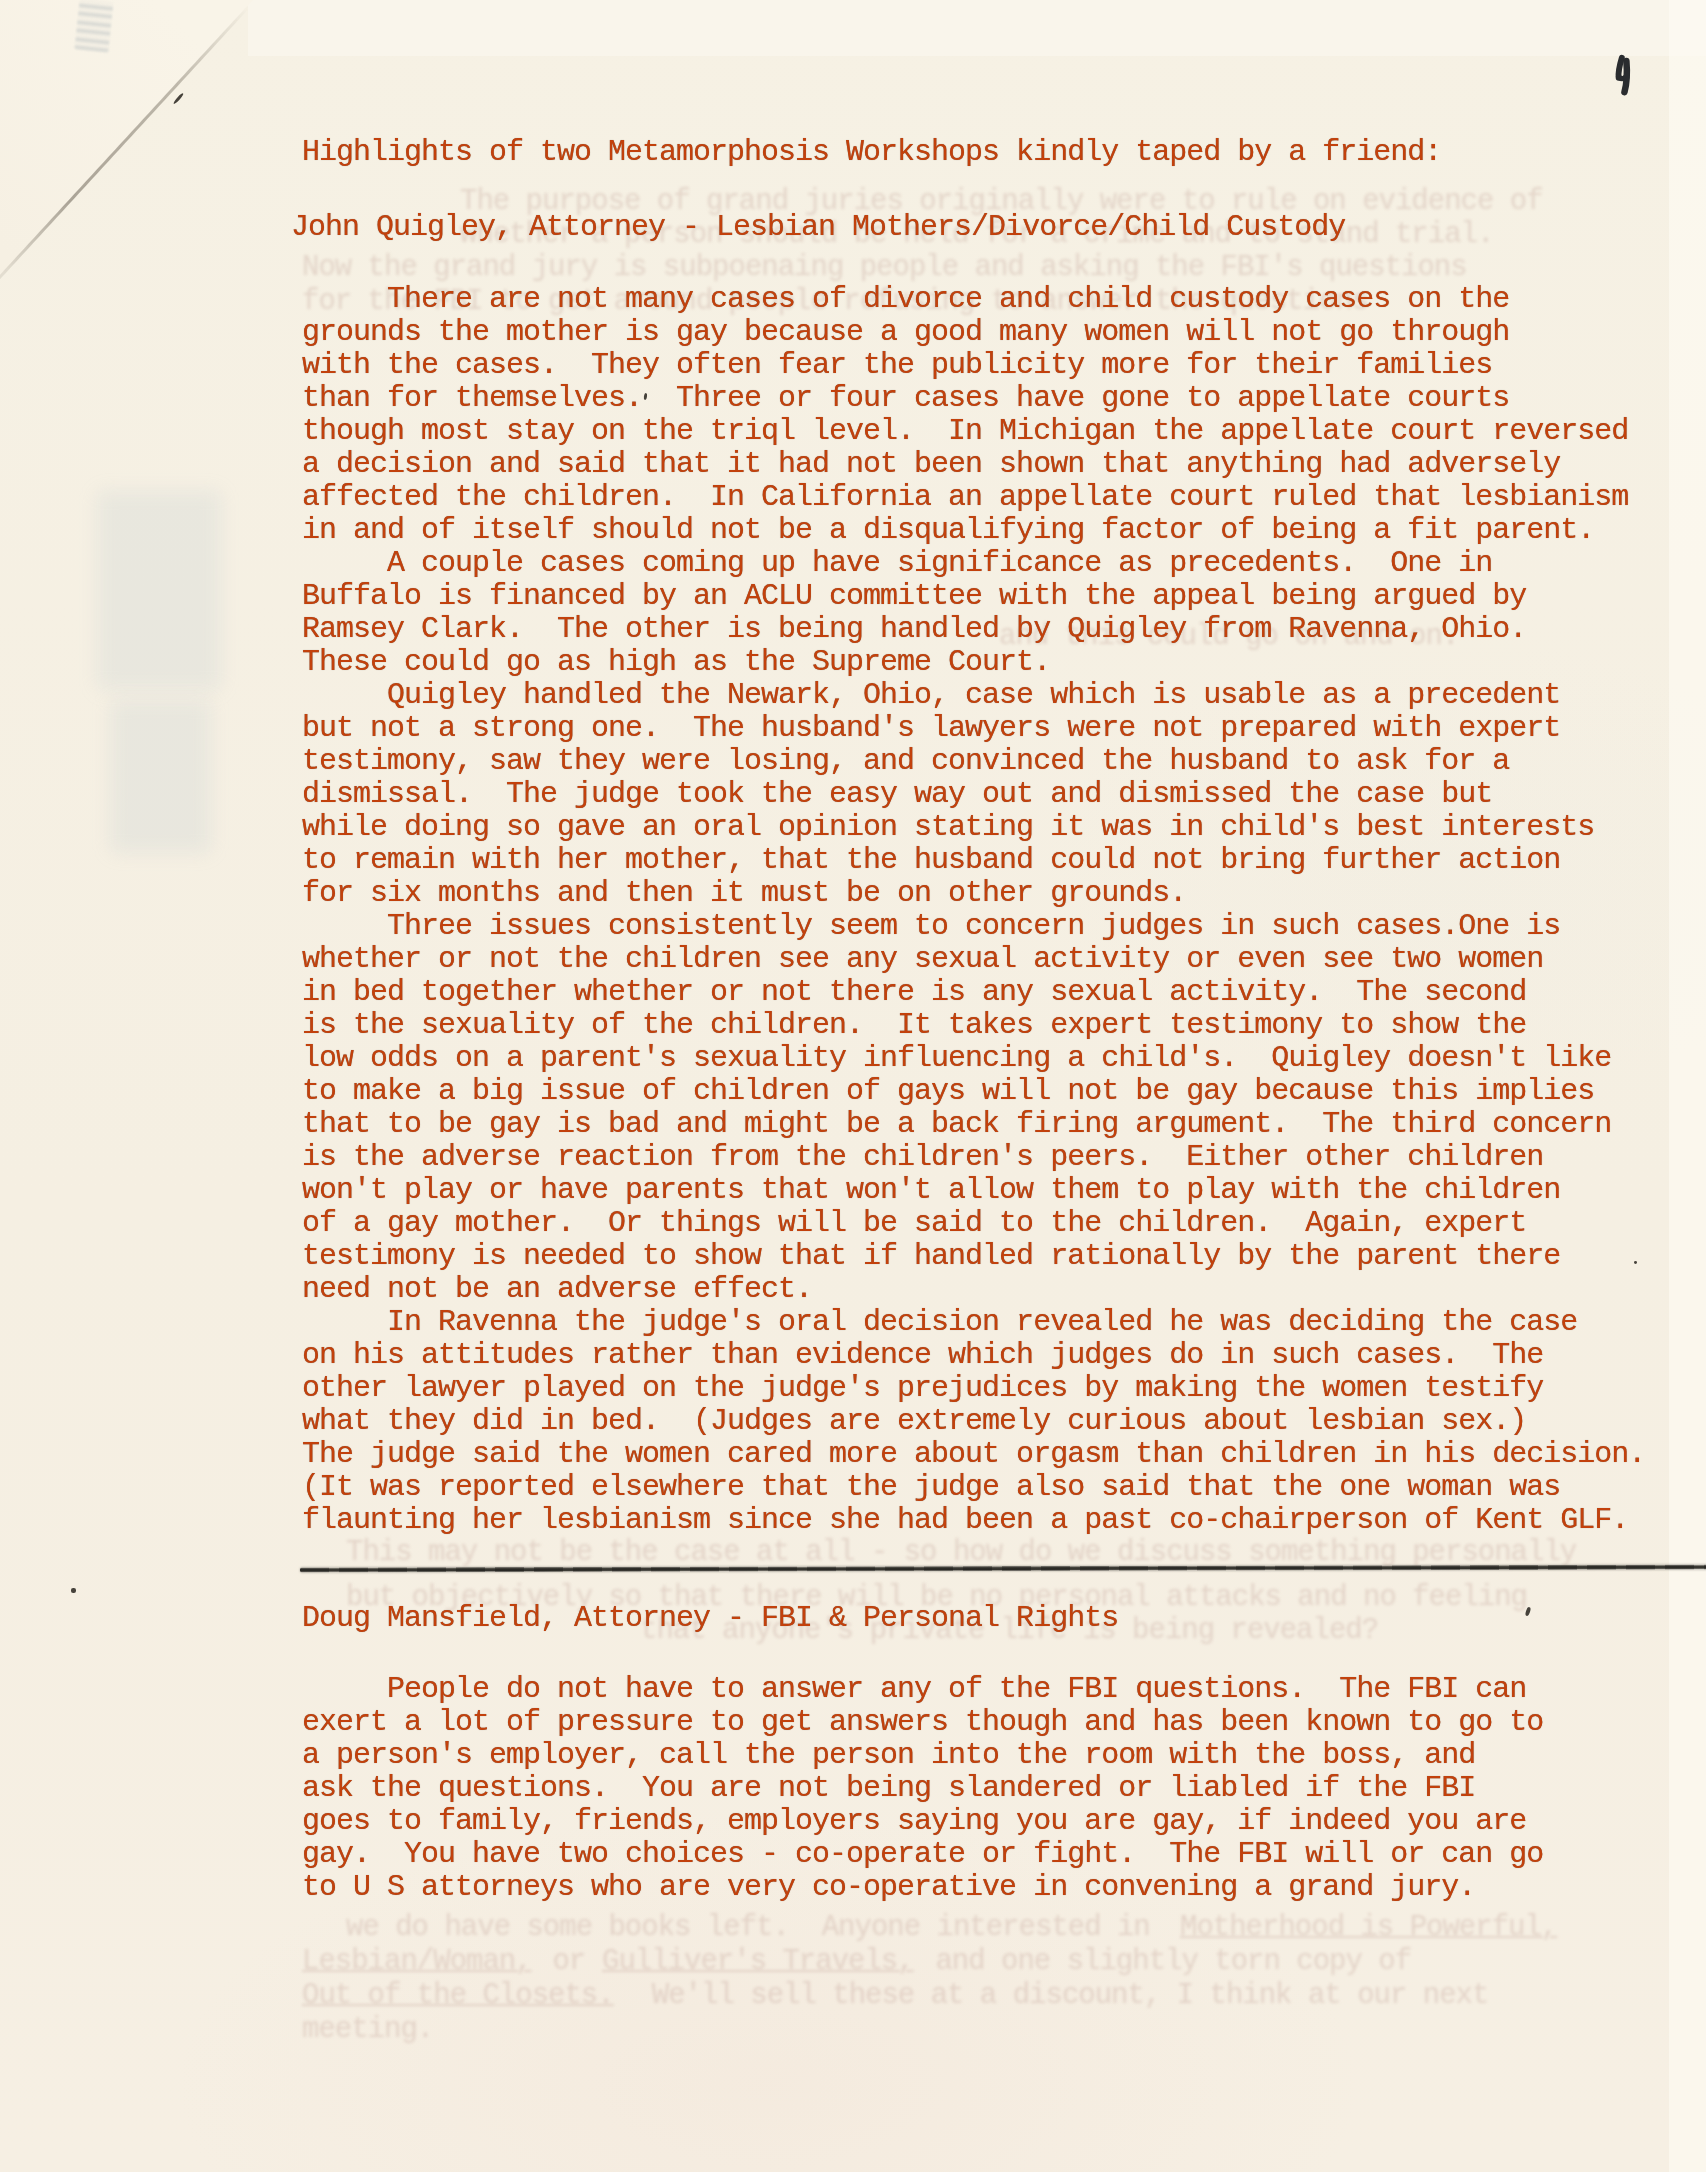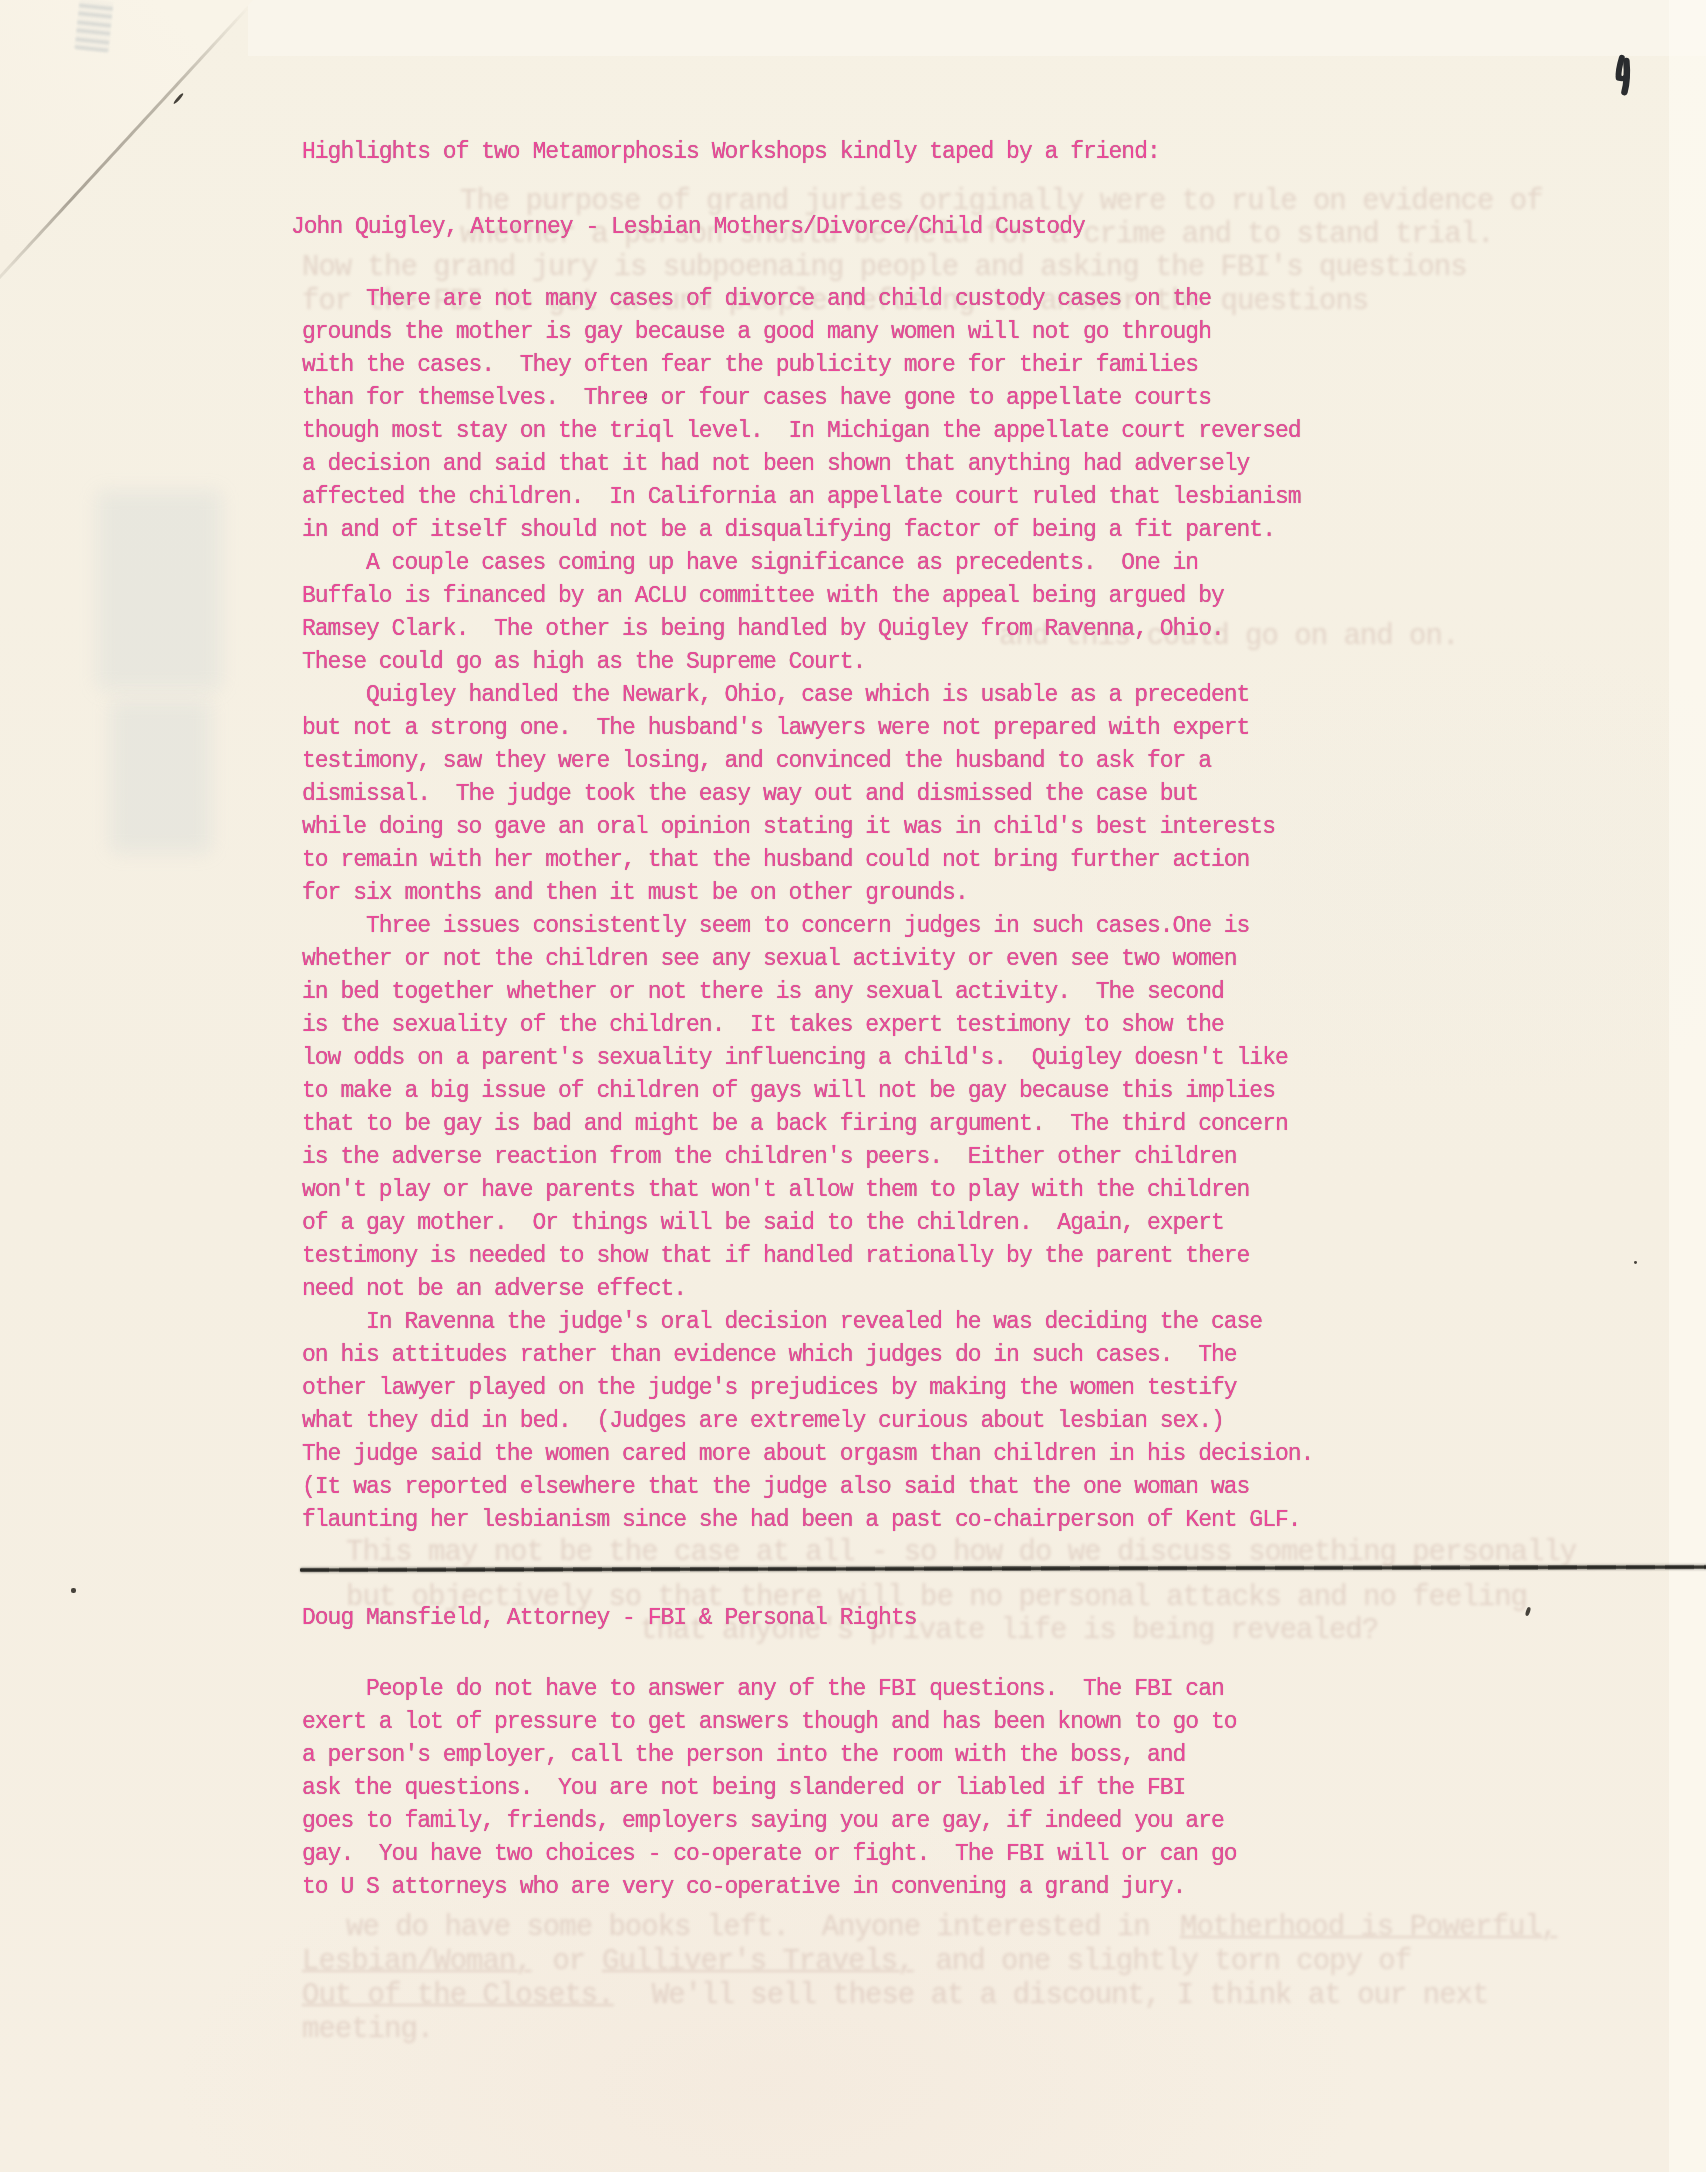--- a/index.html
+++ b/index.html
@@ -22,22 +22,22 @@
     clip-path:polygon(0 0,253px 0,0 277px);
     background:linear-gradient(223deg,#f9f4e8 20%,#f6f0e3 90%);}
   .fold-crease{position:absolute;left:253px;top:0;width:376px;height:3.3px;z-index:2;
     transform-origin:0 50%;transform:rotate(132.6deg);
     background:linear-gradient(90deg,rgba(130,123,110,0) 2%,rgba(122,114,100,0.45) 30%,rgba(108,100,87,0.55) 72%,rgba(122,114,100,0.15) 98%);
     filter:blur(0.7px);}
   .stamp{position:absolute;left:77px;top:0;width:34px;height:51px;z-index:2;
     transform:rotate(6deg);border-radius:2px;opacity:.65;filter:blur(1px);
     background:repeating-linear-gradient(0deg,rgba(140,156,168,0.40) 0 3.9px,rgba(140,156,168,0.07) 3.9px 8.5px);}
   
-  .typed{position:absolute;z-index:4;font-size:23px;letter-spacing:-1px;
-    color:#ec4899;white-space:pre;text-shadow:0 0 0.7px rgba(45,43,39,0.65);}
+  .typed{position:absolute;z-index:4;font-size:30px;letter-spacing:-1px;
+    color:#c2410c;white-space:pre;text-shadow:0 0 0.7px rgba(45,43,39,0.65);}
   .tline{height:33px;line-height:33px;}
   .heading{height:33px;line-height:33px;}
   
   .separator{position:absolute;left:300px;top:1566px;width:1411px;height:5.2px;z-index:4;
     transform:rotate(-0.12deg);border-radius:2px;
     background:
       repeating-linear-gradient(90deg,rgba(20,20,18,0.35) 0 29px,rgba(20,20,18,0) 29px 39px),
       linear-gradient(180deg,rgba(52,51,46,0.25),#3a3933 35%,#34332e 70%,rgba(52,51,46,0.2));
     box-shadow:0 0 2px rgba(60,58,52,0.5);}
   

